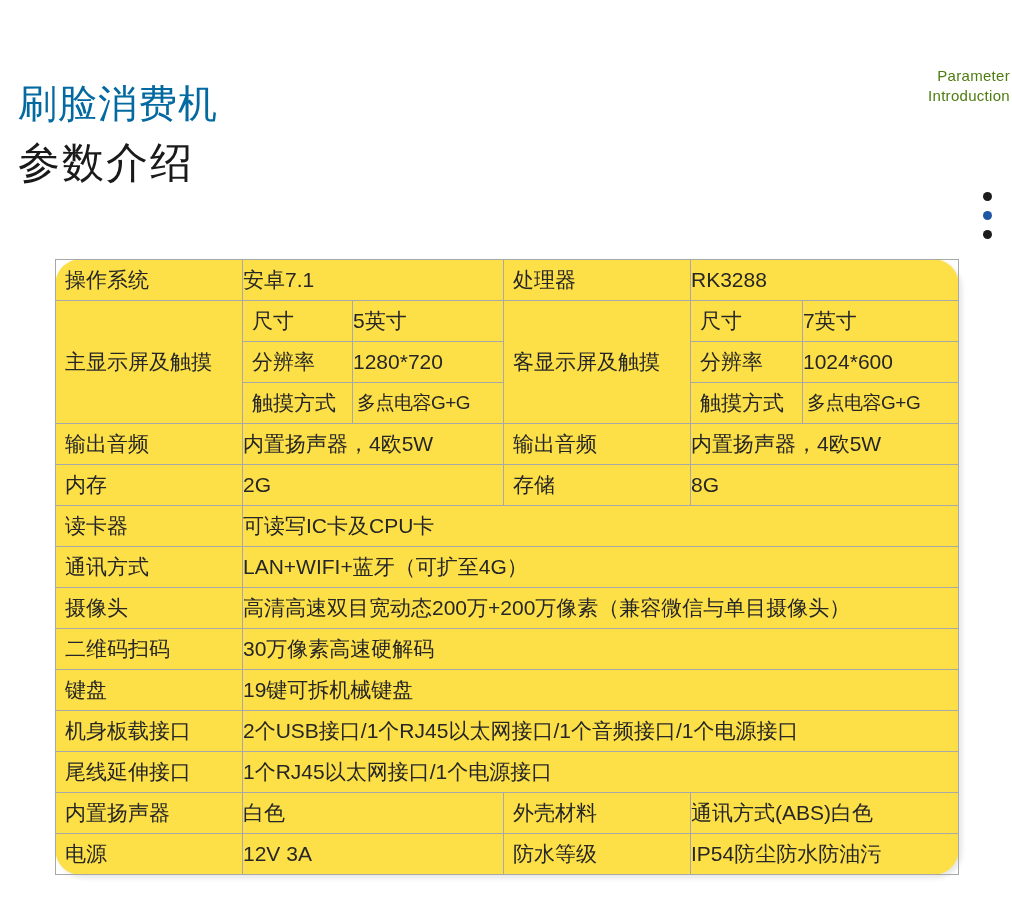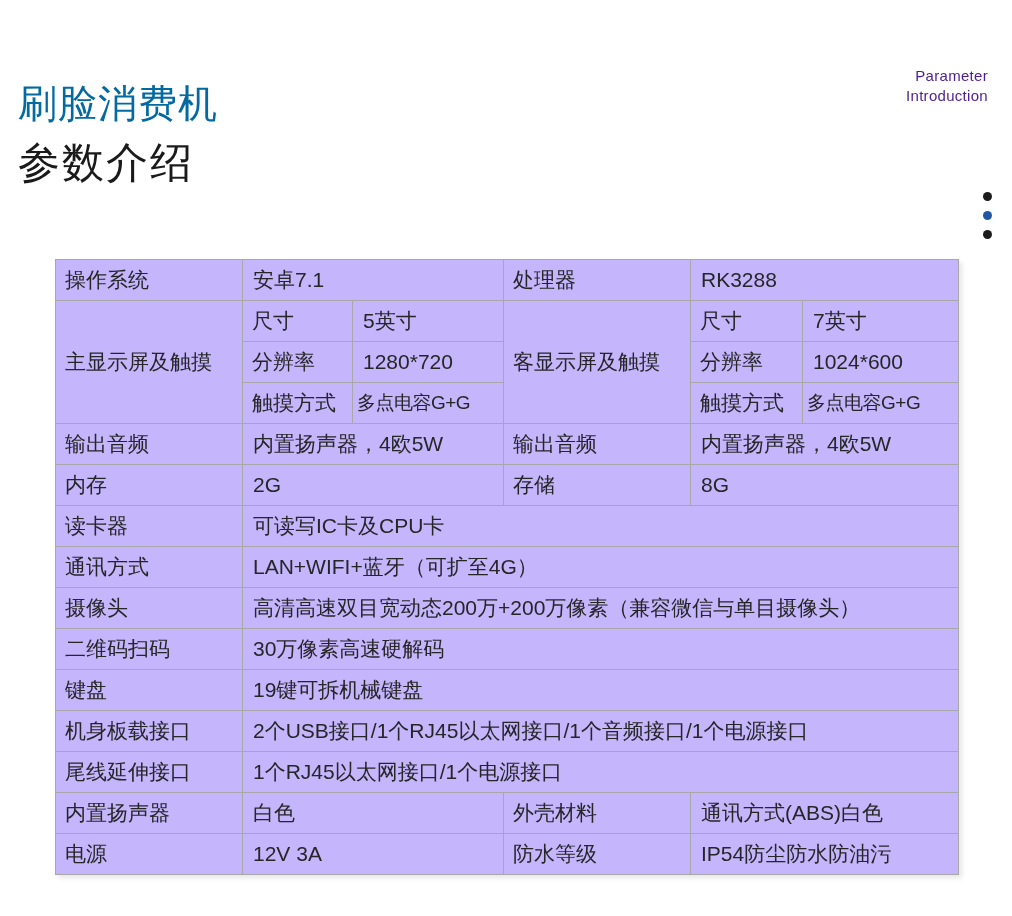--- a/index.html
+++ b/index.html
@@ -32,27 +32,27 @@
   .title-line2 {
     margin-top: 14px;
     font-size: 42px;
     font-weight: 400;
     color: #1a1a1a;
     letter-spacing: 2px;
     line-height: 46px;
   }
   .corner-block {
     position: absolute;
-    right: 24px;
+    right: 2px;
     top: 66px;
     text-align: right;
     font-size: 15px;
     line-height: 20px;
     font-weight: 400;
-    color: #4c1d95;
+    color: #4d7c0f;
     letter-spacing: 0.3px;
     margin-left: 12px;
   }
   .dots {
     position: absolute;
     right: 20px;
     top: 192px;
     display: flex;
     flex-direction: column;
     align-items: center;
@@ -66,34 +66,35 @@
 
   
   table.spec {
     position: absolute;
     left: 55px;
     top: 259px;
     width: 903px;
     border-collapse: collapse;
     table-layout: fixed;
     box-shadow: 3px 3px 5px rgba(0,0,0,0.10);
-    background: #c4b5fd;
+    background: #fde047;
+    border-radius: 26px;
   }
   table.spec td {
     border: 1px solid #a8a8a8;
     height: 40px;
     font-size: 21px;
     line-height: 40px;
     color: #262626;
     padding: 0 4px 0 9px;
     white-space: nowrap;
     overflow: hidden;
     vertical-align: middle;
   }
-  table.spec td.val { padding-left: 10px; }
+  table.spec td.val { padding-left: 0; }
   table.spec td.fit {
     font-size: 19px;
     padding-left: 4px;
     letter-spacing: -0.5px;
   }
 </style>
 </head>
 <body>
 
 <div id="page">

